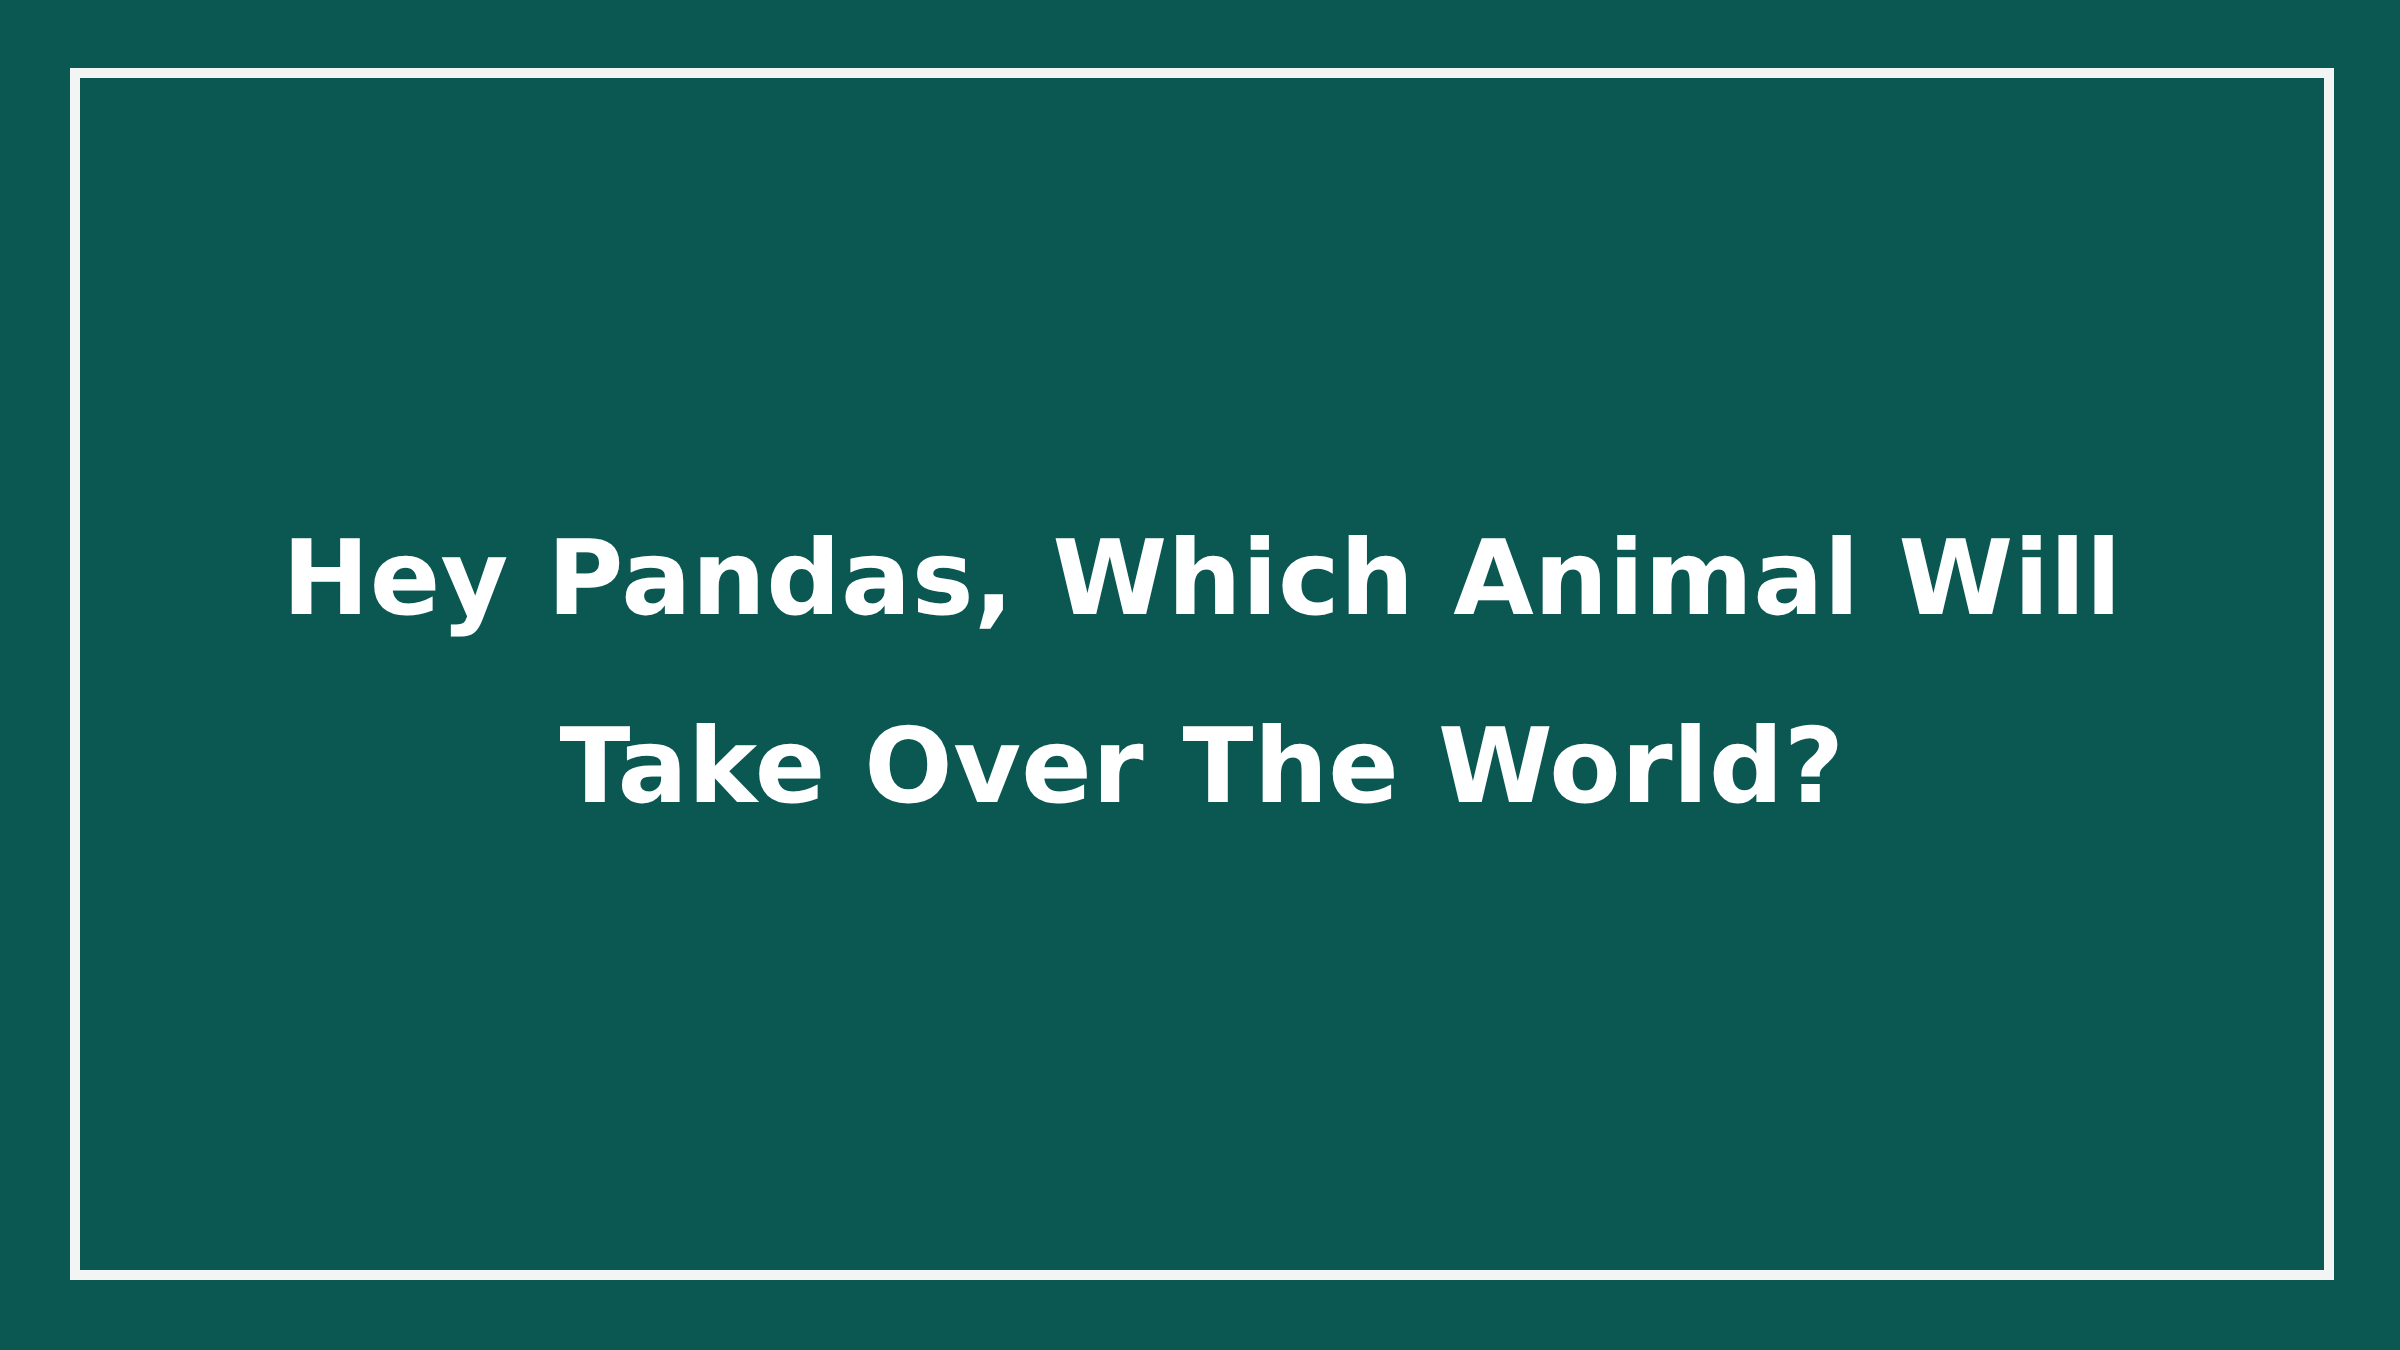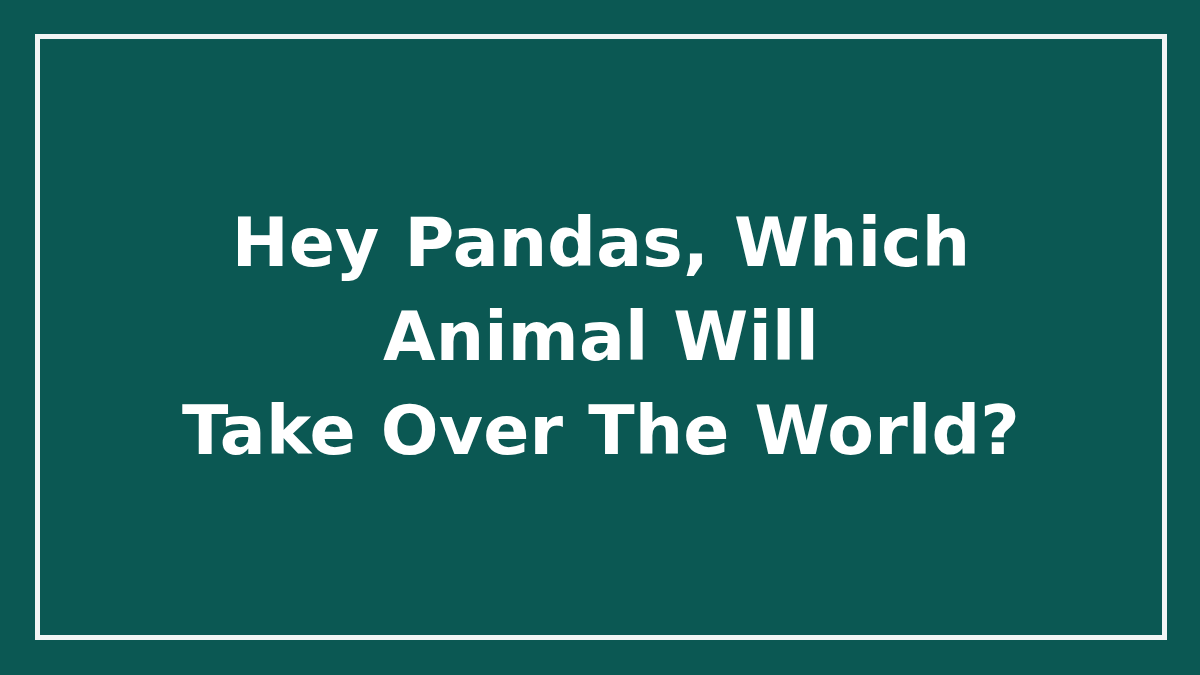--- a/index.html
+++ b/index.html
@@ -51,21 +51,21 @@
     padding: 0 40px;
   }
 
   .headline {
     margin: 0;
     width: 1000px;
     text-align: center;
     color: #ffffff;
     font-family: "DejaVu Sans", "Liberation Sans", sans-serif;
     font-weight: 700;
-    font-size: 68px;
+    font-size: 52px;
     line-height: 94px;
     letter-spacing: 0.2px;
     word-spacing: 1px;
     
     white-space: pre-line;
   }
 </style>
 </head>
 <body style="background: rgb(11, 88, 83);">
 

